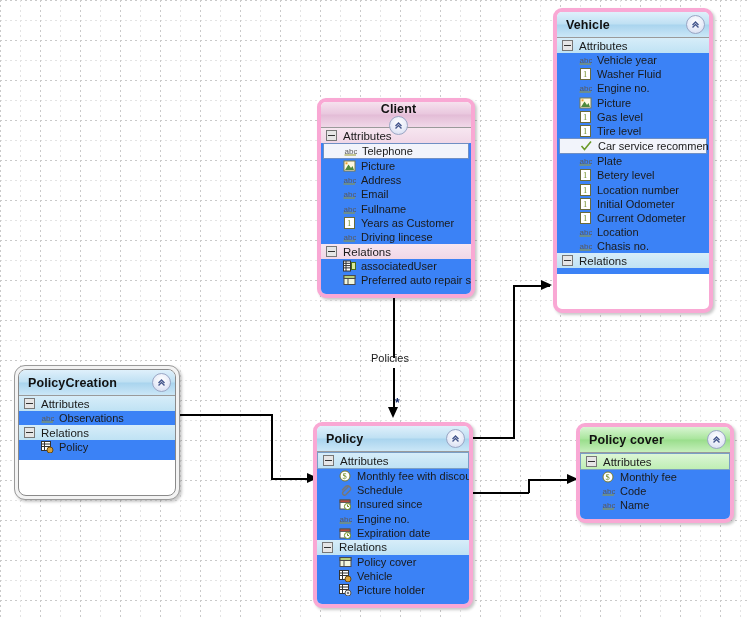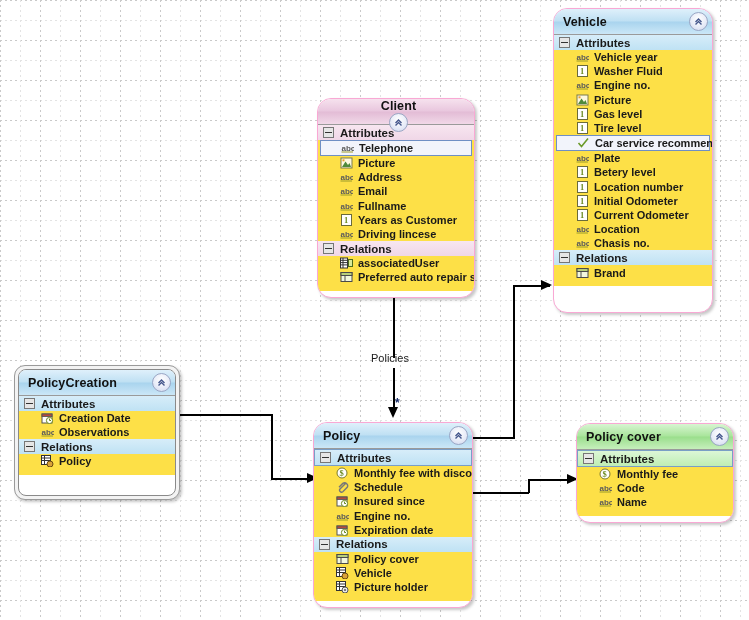--- a/index.html
+++ b/index.html
@@ -31,22 +31,22 @@
     background-image:repeating-linear-gradient(to right,#c9c9c9 0 2px,transparent 2px 5px);}
   .gridline-v{position:absolute;top:0;height:100%;width:1px;
     background-image:repeating-linear-gradient(to bottom,#c9c9c9 0 2px,transparent 2px 5px);}
   .gridline-h.minor{background-image:repeating-linear-gradient(to right,#e3e3e3 0 2px,transparent 2px 5px);}
   .gridline-v.minor{background-image:repeating-linear-gradient(to bottom,#e3e3e3 0 2px,transparent 2px 5px);}
 
   
   .entity{
     position:absolute;
     box-sizing:border-box;
-    border:1px solid #f9a8d4;
-    border-radius:14px;
+    border:4px solid #f9a8d4;
+    border-radius:9px;
     background:#ffffff;
     box-shadow:2px 2px 3px rgba(0,0,0,.22);
     overflow:hidden;
   }
   .entity.selected{
     border:1px solid #9a9a9a;
     padding:3px;
     background:#f3f3f3;
     border-radius:11px;
   }
@@ -63,21 +63,21 @@
   }
   .ehead .etitle{flex:1;letter-spacing:.1px;}
   .collapse-btn{
     width:17px;height:17px;border-radius:50%;
     border:1px solid #9aa6c4;
     background:radial-gradient(circle at 50% 35%,#ffffff 0%,#e8ecf8 55%,#cfd7ee 100%);
     display:flex;align-items:center;justify-content:center;
     flex:0 0 auto;
   }
   .collapse-btn svg{display:block;}
-  .ebody{padding:0 0 6px 0;background:#fde047;font-weight:bold;}
+  .ebody{padding:0 0 6px 0;background:#3b82f6;}
 
   .section{
     display:flex;align-items:center;height:15px;
     font-size:11.5px;color:#1a1a1a;
     padding-left:5px;
   }
   .section .minus{
     width:11px;height:11px;box-sizing:border-box;
     border:1px solid #777;background:#e6e6e6;
     display:flex;align-items:center;justify-content:center;margin-right:6px;flex:0 0 auto;
@@ -336,28 +336,20 @@
           </svg></span>
         <span class="rlabel">Chasis no.</span>
       </div>
 
     <div class="section sec-blue">
       <span class="minus">
           <i></i>
         </span>
       <span>Relations</span>
     </div>
-    <div class="row">
-        <span class="ico"><svg width="13" height="12" viewBox="0 0 13 12">
-            <rect x="1" y="1.5" width="11" height="9" fill="#f2f7dd" stroke="#4a4a4a"></rect>
-            <rect x="1" y="1.5" width="11" height="3" fill="#b8cf7a" stroke="#4a4a4a"></rect>
-            <line x1="5" y1="4.5" x2="5" y2="10.5" stroke="#4a4a4a"></line>
-          </svg></span>
-        <span class="rlabel">Brand</span>
-      </div>
   </div>
 </div>
 
 <div class="entity" style="left:317px;top:98px;width:158px;height:200px;">
   <div class="ehead h-pink">
     <span class="etitle">Client</span>
     <span class="collapse-btn">
       <svg width="11" height="11" viewBox="0 0 11 11">
           <path d="M2.5 6 L5.5 3 L8.5 6" fill="none" stroke="#44568c" stroke-width="1.4"></path>
           <path d="M2.5 8.5 L5.5 5.5 L8.5 8.5" fill="none" stroke="#44568c" stroke-width="1.4"></path>
@@ -463,29 +455,20 @@
     </div>
     <div class="ebody">
       <div class="section sec-blue">
         <span class="minus">
             <i></i>
           </span>
         <span>Attributes</span>
       </div>
       <div class="row">
           <span class="ico"><svg width="13" height="12" viewBox="0 0 13 12">
-              <rect x="1" y="2" width="10" height="9" fill="#fff" stroke="#555"></rect>
-              <rect x="1" y="2" width="10" height="2.4" fill="#c24a3a" stroke="#555"></rect>
-              <circle cx="8.5" cy="8.5" r="3.1" fill="#fff" stroke="#6b8a1f"></circle>
-              <path d="M8.5 6.6 L8.5 8.5 L10 8.5" stroke="#6b8a1f" fill="none" stroke-width="1"></path>
-            </svg></span>
-          <span class="rlabel">Creation Date</span>
-        </div>
-      <div class="row">
-          <span class="ico"><svg width="13" height="12" viewBox="0 0 13 12">
               <text x="0.5" y="8.5" font-size="8" fill="#5a5a5a" font-family="Liberation Sans, sans-serif">abc</text>
               <line x1="0.5" y1="10" x2="12" y2="10" stroke="#9a9a2a" stroke-width="1"></line>
             </svg></span>
           <span class="rlabel">Observations</span>
         </div>
 
       <div class="section sec-blue">
         <span class="minus">
             <i></i>
           </span>

